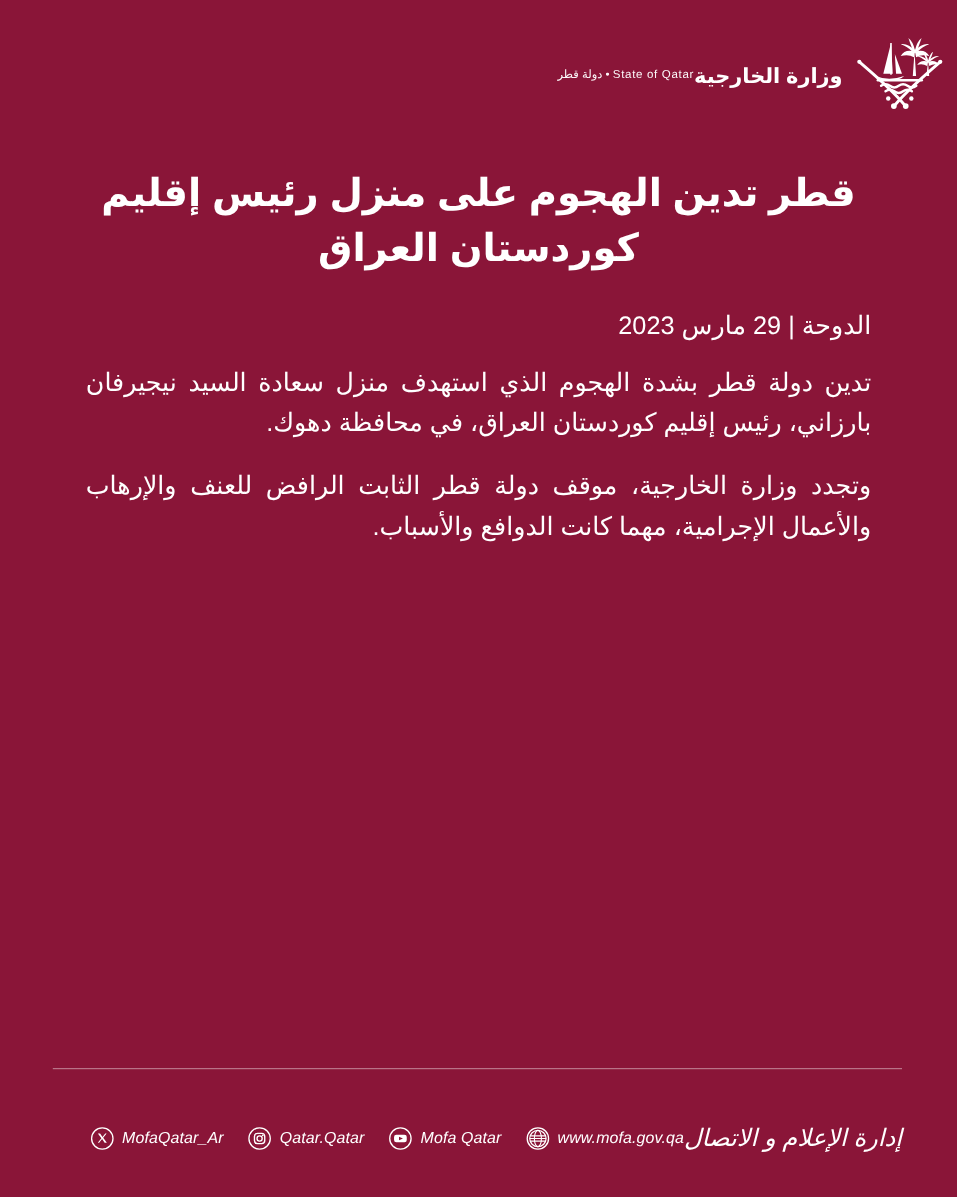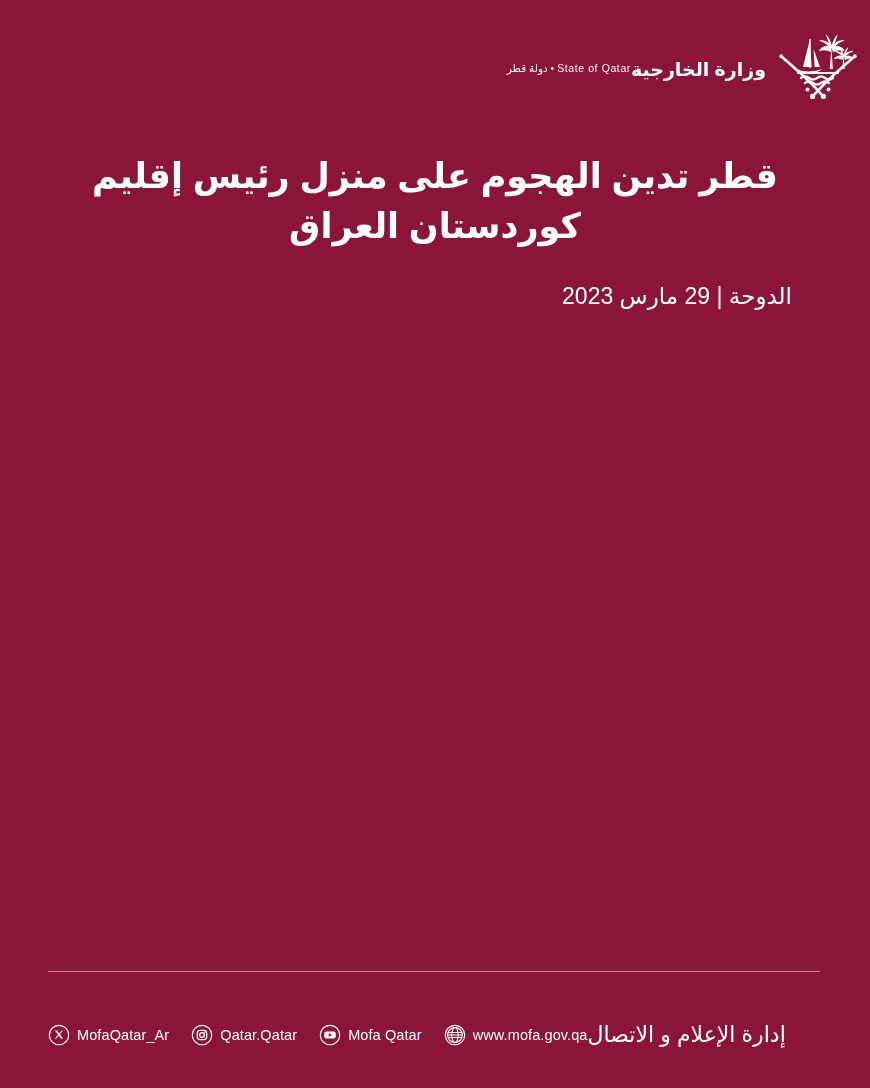--- a/index.html
+++ b/index.html
@@ -94,27 +94,28 @@
     position: absolute;
     left: 48px;
     right: 50px;
     top: 971px;
     height: 1px;
     background: rgba(255,255,255,0.45);
   }
   .footer {
     position: absolute;
     left: 48px;
-    right: 38px;
+    right: 50px;
     top: 1018px;
     height: 34px;
     display: flex;
     align-items: center;
-    justify-content: flex-start;
-    direction: ltr;
+    justify-content: flex-end;
+    direction: ltr;
+    font-style: italic;
   }
   .social-group {
     display: flex;
     align-items: center;
     gap: 22px;
   }
   .social-item {
     display: flex;
     align-items: center;
     gap: 7px;
@@ -200,20 +201,22 @@
   </svg>
 
   <div class="ministry-ar">وزارة الخارجية</div>
   <div class="ministry-sub">دولة قطر • State of Qatar</div>
 </div>
 
 <h1 class="headline">قطر تدين الهجوم على منزل رئيس إقليم كوردستان العراق</h1>
 
 <div class="article">
   <div class="dateline">الدوحة | 29 مارس 2023</div>
+  <p class="para">تدين دولة قطر بشدة الهجوم الذي استهدف منزل سعادة السيد نيجيرفان بارزاني، رئيس إقليم كوردستان العراق، في محافظة دهوك.</p>
+  <p class="para">وتجدد وزارة الخارجية، موقف دولة قطر الثابت الرافض للعنف والإرهاب والأعمال الإجرامية، مهما كانت الدوافع والأسباب.</p>
 </div>
 
 <div class="divider"></div>
 
 <div class="footer">
 
   <div class="social-group">
 
     <div class="social-item">
       <svg class="social-icon" viewBox="0 0 24 24">

